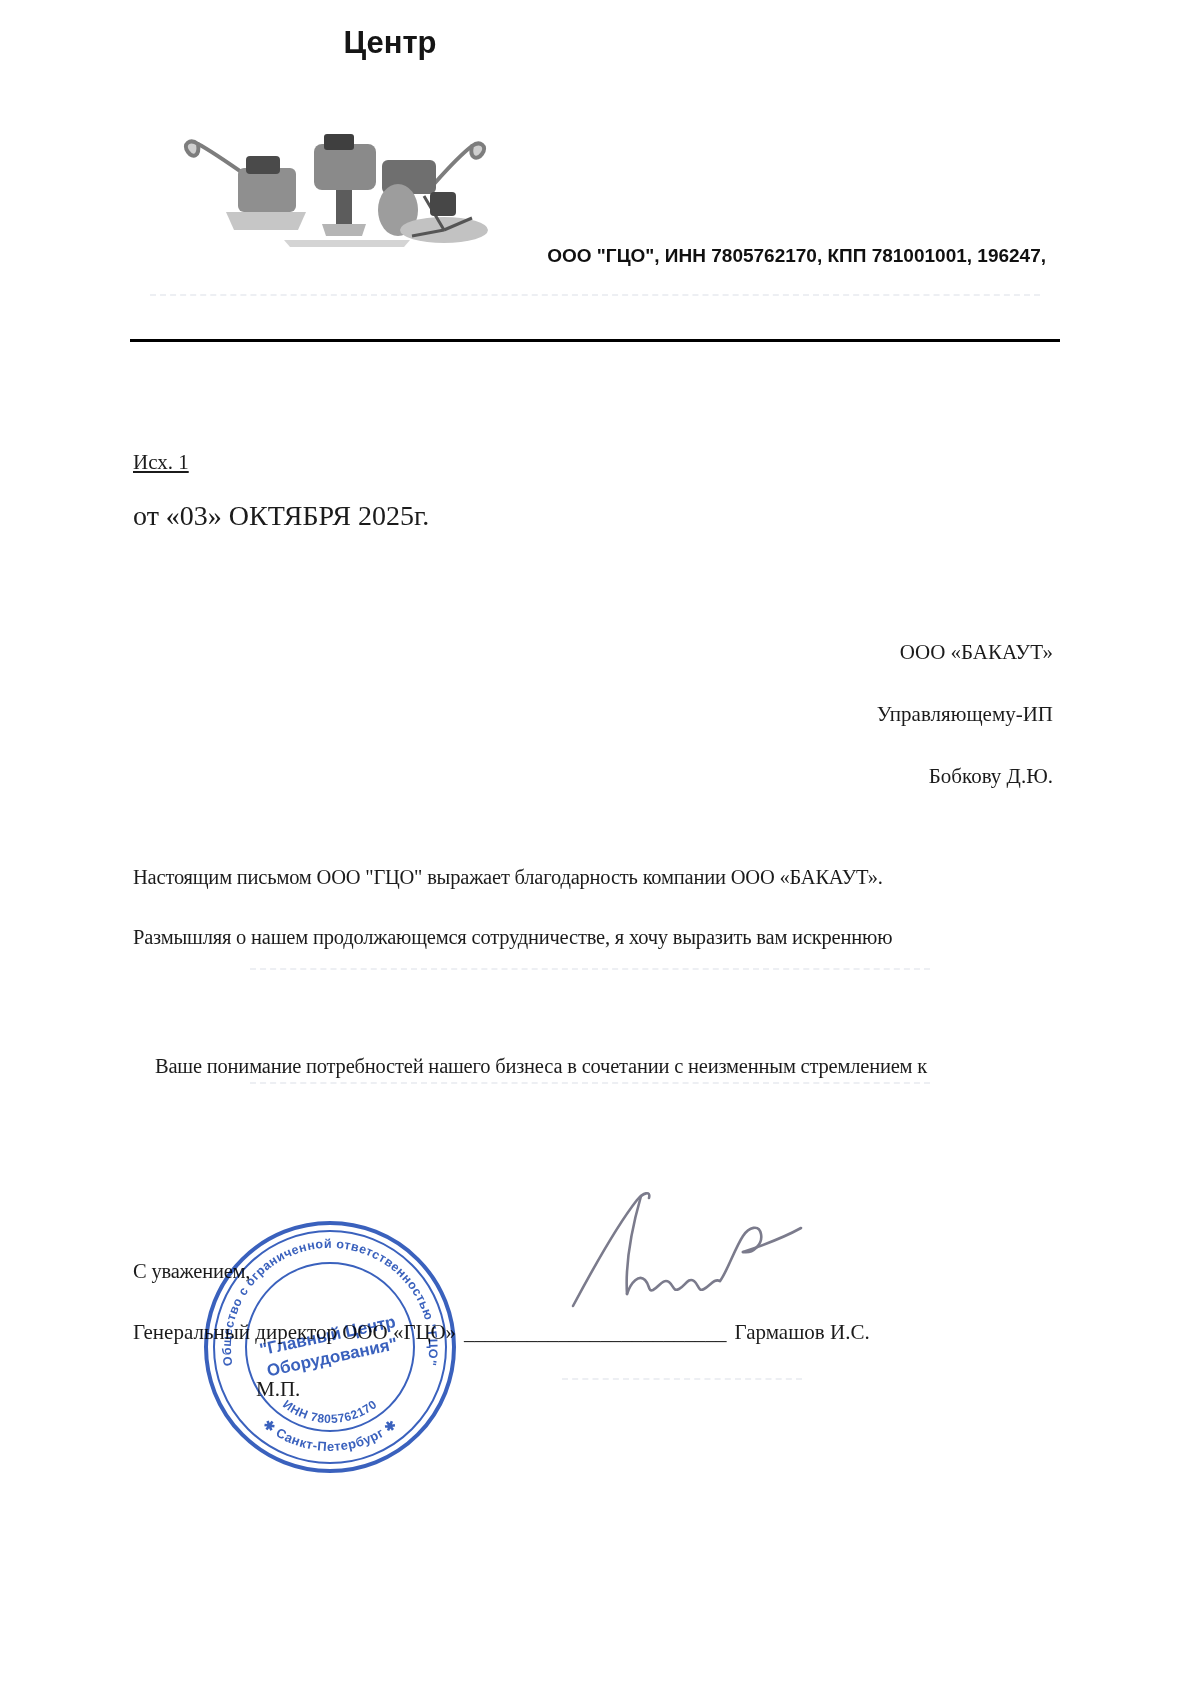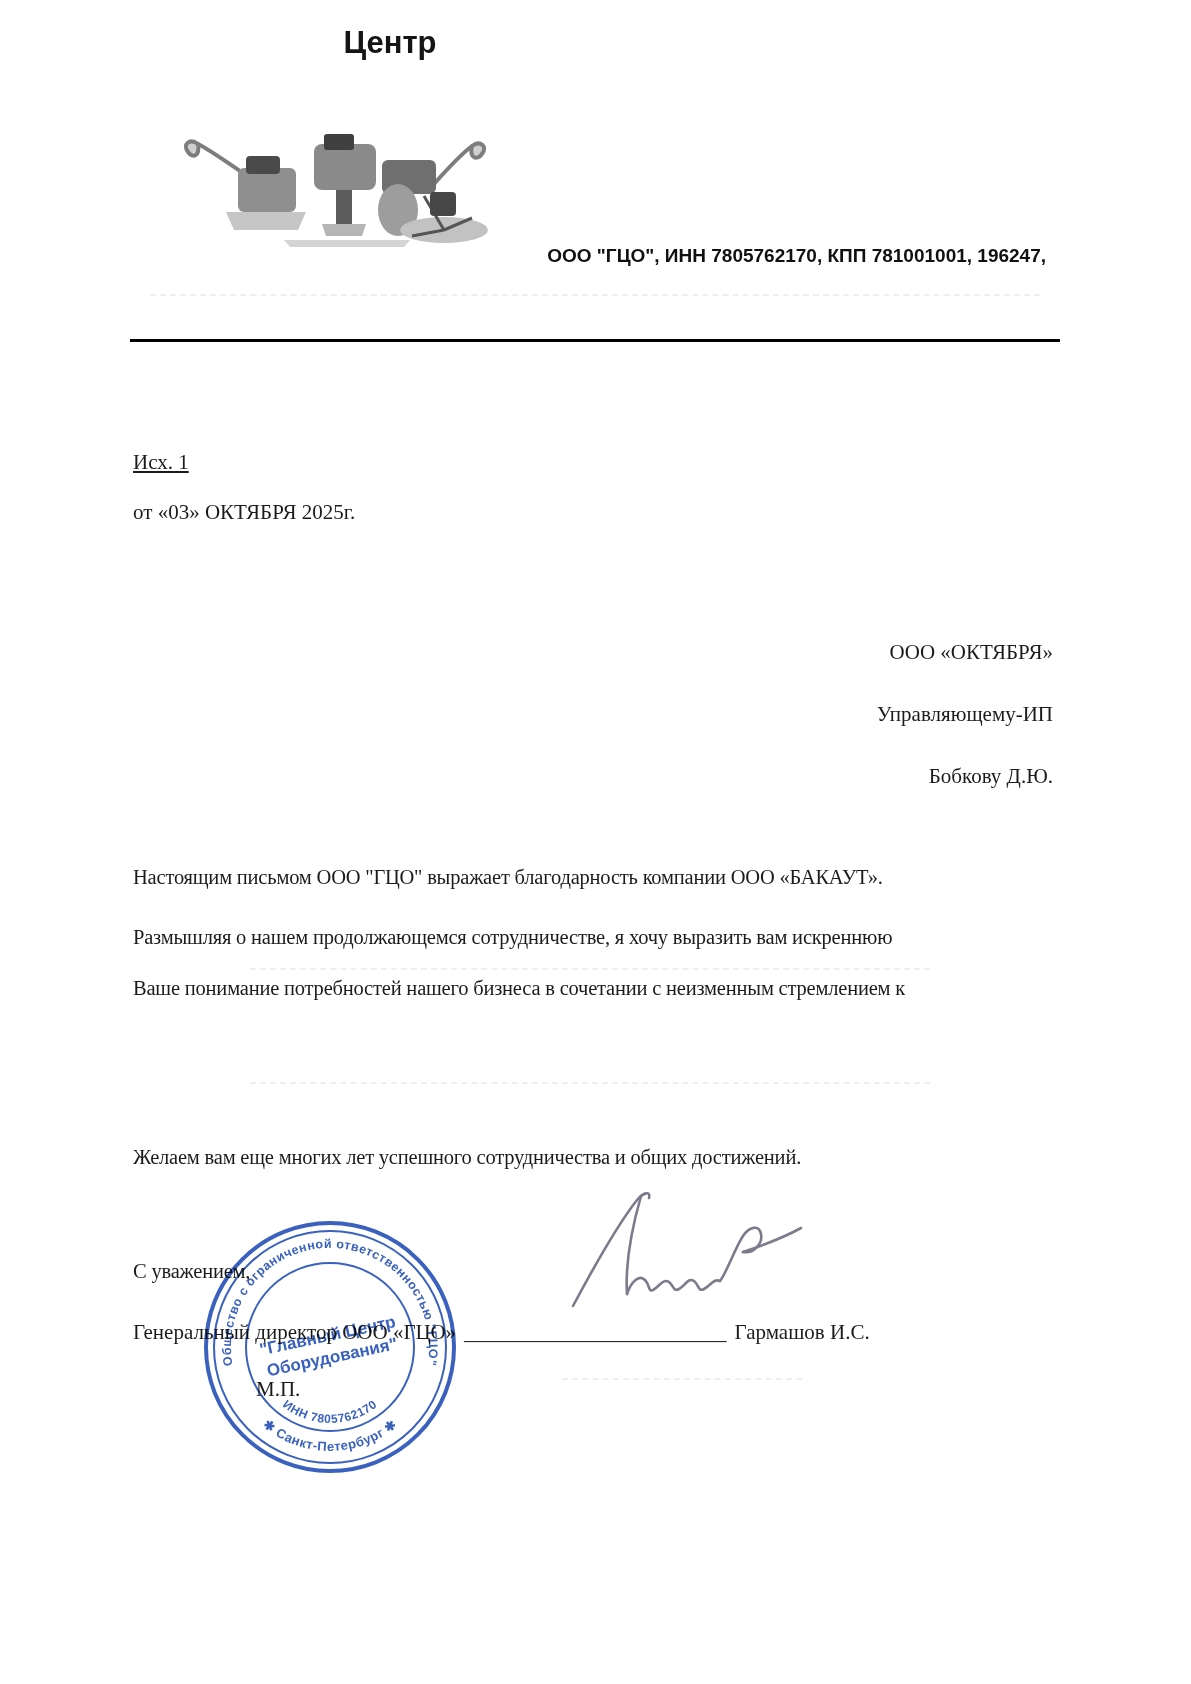--- a/index.html
+++ b/index.html
@@ -12,25 +12,25 @@
         font-family:"Liberation Sans",sans-serif;font-weight:bold;color:#151515;}
   .logo-line1{font-size:31px;line-height:34px;}
   .logo-line2{font-size:28px;line-height:32px;margin-top:9px;}
   .equipment{position:absolute;left:172px;top:126px;width:318px;height:124px;}
   .info-line{position:absolute;top:245px;left:0;width:1046px;text-align:right;
              font-family:"Liberation Sans",sans-serif;font-weight:bold;
              font-size:19px;color:#101010;}
   .faint{position:absolute;border-top:2px dashed #edeff3;height:0;}
   .rule{position:absolute;left:130px;top:339px;width:930px;height:3px;background:#000;}
   .ref{position:absolute;left:133px;top:450px;font-size:21px;text-decoration:underline;}
-  .date{position:absolute;left:133px;top:500px;font-size:21px;font-family:Liberation Serif, serif;}
+  .date{position:absolute;left:133px;top:500px;font-size:28px;font-family:Liberation Serif, serif;}
   .recipient{position:absolute;right:138px;top:640px;text-align:right;font-size:21px;}
   .recipient > div{margin-bottom:37px;}
   .para{position:absolute;left:133px;font-size:20.5px;white-space:nowrap;letter-spacing:-0.2px;}
-  .p1{top:866px;} .p2{top:926px;} .p3{top:977px;} .p4{top:1146px;} .closing{top:1260px;}
+  .p1{top:866px;} .p2{top:926px;} .p3{top:1055px;margin-left:22px;} .p4{top:1146px;} .closing{top:1260px;}
   .sig-row{position:absolute;left:133px;top:1320px;font-size:21px;white-space:nowrap;}
   .sig-row .gap{display:inline-block;width:8px;}
   .mp{position:absolute;left:256px;top:1346px;font-size:21px;margin-top:31px;}
   .sig-svg{position:absolute;left:545px;top:1180px;width:280px;height:140px;}
   .stamp{position:absolute;left:196px;top:1213px;width:268px;height:268px;
          opacity:0.93;mix-blend-mode:multiply;}
   .stamp text{font-family:"Liberation Sans",sans-serif;font-weight:bold;}
 </style>
 </head>
 <body>
@@ -71,31 +71,30 @@
   <div class="info-line">ООО "ГЦО", ИНН 7805762170, КПП 781001001, 196247,</div>
 
   <div class="faint" style="left:150px;top:294px;width:890px;"></div>
 
   <div class="rule"></div>
 
   <div class="ref">Исх. 1</div>
   <div class="date">от «03» ОКТЯБРЯ 2025г.</div>
 
   <div class="recipient">
-    <div>ООО «ОКТЯБРЯ»</div>
+    <div>ООО «БАКАУТ»</div>
     <div>Управляющему-ИП</div>
     <div>Бобкову Д.Ю.</div>
   </div>
 
   <div class="para p1">Настоящим письмом ООО "ГЦО" выражает благодарность компании ООО «БАКАУТ».</div>
   <div class="para p2">Размышляя о нашем продолжающемся сотрудничестве, я хочу выразить вам искреннюю</div>
   <div class="faint" style="left:250px;top:968px;width:680px;"></div>
   <div class="para p3">Ваше понимание потребностей нашего бизнеса в сочетании с неизменным стремлением к</div>
   <div class="faint" style="left:250px;top:1082px;width:680px;"></div>
-  <div class="para p4">Желаем вам еще многих лет успешного сотрудничества и общих достижений.</div>
   <div class="para closing">С уважением,</div>
 
   <div class="sig-row">
     <span>Генеральный директор ООО «ГЦО»</span><span class="gap"></span><span>_________________________</span><span class="gap"></span><span>Гармашов И.С.</span>
   </div>
   <div class="faint" style="left:562px;top:1378px;width:240px;"></div>
   <div class="mp">М.П.</div>
 
   <svg class="sig-svg" viewBox="0 0 280 140">
     <g fill="none" stroke="#7b7b8c" stroke-width="2.6" stroke-linecap="round" stroke-linejoin="round">

